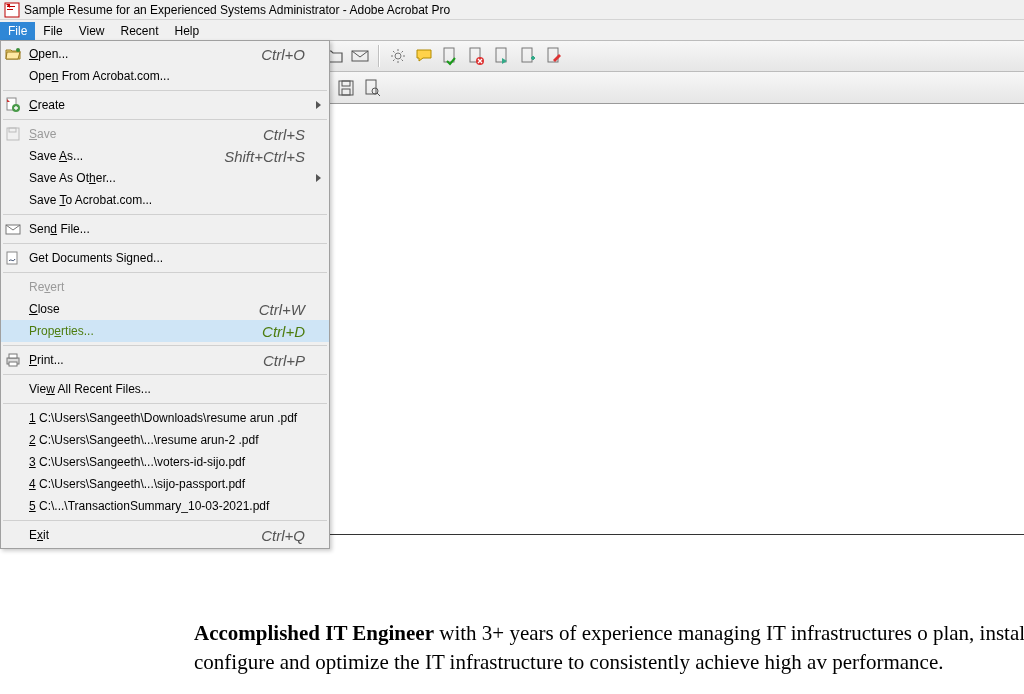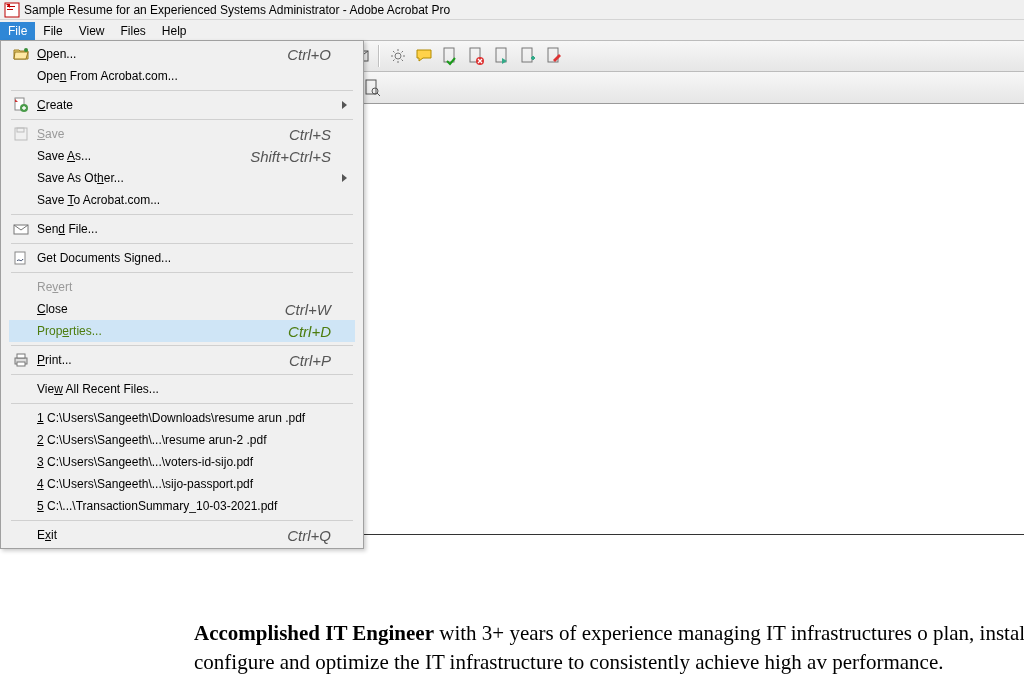--- a/index.html
+++ b/index.html
@@ -65,26 +65,26 @@
     width: 0;
     height: 22px;
     border-left: 1px solid #c0c0c0;
     border-right: 1px solid #fff;
     margin: 0 2px;
   }
   .dropdown-menu {
     position: absolute;
     left: 0;
     top: 40px;
-    width: 364px;
+    width: 330px;
     background: #f0f0f0;
     border: 1px solid #a0a0a0;
     box-shadow: 2px 2px 4px rgba(0,0,0,0.2);
     z-index: 100;
-    padding: 2px 8px;
+    padding: 2px 0;
   }
   .dd-row {
     display: flex;
     align-items: center;
     height: 22px;
     padding: 0 24px 0 28px;
     position: relative;
   }
   .dd-row .lbl { flex: 1; }
   .dd-row .lbl u { text-decoration: underline; }
@@ -164,21 +164,21 @@
         <path d="M2 2 L6 2 L6 6 Z" fill="#c00"></path>
       </svg>
   </span>
   <span>Sample Resume for an Experienced Systems Administrator - Adobe Acrobat Pro</span>
 </div>
 
 <div class="menubar">
   <div class="menu-item active">File</div>
   <div class="menu-item">File</div>
   <div class="menu-item">View</div>
-  <div class="menu-item">Files</div>
+  <div class="menu-item">Recent</div>
   <div class="menu-item">Help</div>
 </div>
 
 <div class="toolbar">
   <div style="width:312px"></div>
   <span class="tb-icon">
       <svg viewBox="0 0 20 20">
         <path d="M2 5h5l2 2h9v9H2z" fill="none" stroke="#555" stroke-width="1.2"></path>
       </svg>
     </span>

